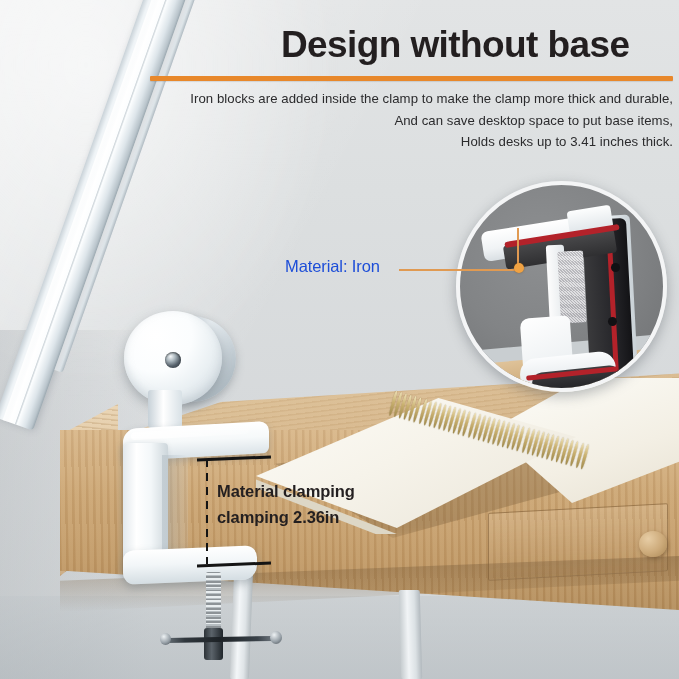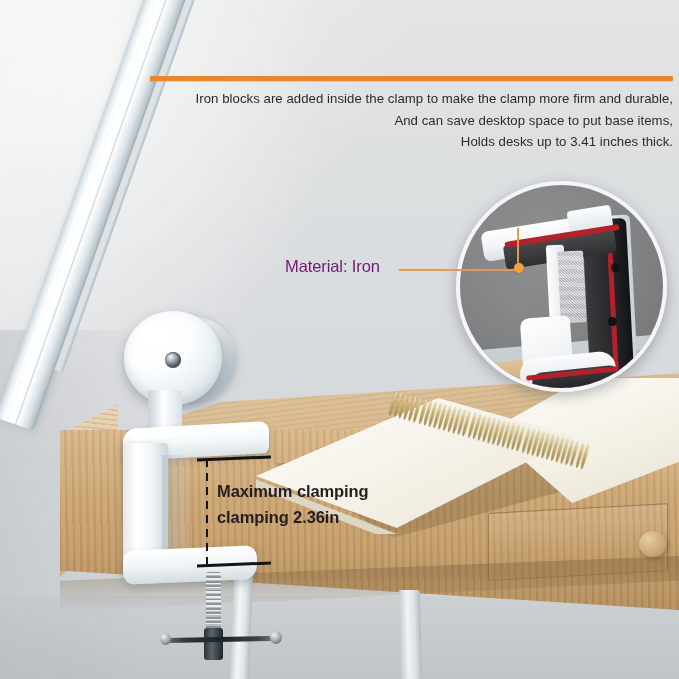--- a/index.html
+++ b/index.html
@@ -307,21 +307,21 @@
   }
   .leader-dot{
     position:absolute;left:514px;top:263px;width:10px;height:10px;border-radius:50%;
     background:#f0a243;box-shadow:0 0 2px rgba(120,70,10,.6);
   }
   .leader-riser{
     position:absolute;left:517px;top:228px;width:2.4px;height:40px;background:#e09a52;
   }
   .material-label{
     position:absolute;left:285px;top:257px;
-    font-size:16.5px;color:#701a75;letter-spacing:-.1px;white-space:nowrap;
+    font-size:16.5px;color:#1d4ed8;letter-spacing:-.1px;white-space:nowrap;
   }
   .inset-deskstrip{
     position:absolute;left:-10px;bottom:-2px;width:240px;height:34px;
     background:linear-gradient(175deg,#e2c79f,#cdaa79 60%,#bb9566);
     transform:rotate(-5deg);
   }
   .inset-wallstrip{
     position:absolute;left:-14px;bottom:20px;width:250px;height:26px;
     background:#c9ced1;transform:rotate(-5deg);
   }
@@ -491,21 +491,21 @@
   <div class="screw"></div>
   <div class="screw-collar"></div>
   <div class="handle-bar"></div>
   <div class="handle-capL"></div>
   <div class="handle-capR"></div>
 
   <div class="cap-top"></div>
   <div class="dash"></div>
   <div class="cap-bot"></div>
   <div class="measure-label">
-    <div>Maximum clamping</div>
+    <div>Material clamping</div>
     <div>clamping 2.36in</div>
   </div>
 
   <div class="inset">
     <div class="inset-wallstrip"></div>
     <div class="inset-deskstrip"></div>
 
     <div class="cut-vert-w"></div>
     <div class="cut-vert"></div>
     <div class="cut-red2"></div>
@@ -525,20 +525,21 @@
 
     <div class="cut-hole1"></div>
     <div class="cut-hole2"></div>
   </div>
 
   <div class="leader"></div>
   <div class="leader-riser"></div>
   <div class="leader-dot"></div>
   <div class="material-label">Material: Iron</div>
 
+  <div class="headline">Design without base</div>
   <div class="rule"></div>
   <div class="bodytext">
-    <div>Iron blocks are added inside the clamp to make the clamp more firm and durable,</div>
+    <div>Iron blocks are added inside the clamp to make the clamp more thick and durable,</div>
     <div>And can save desktop space to put base items,</div>
     <div>Holds desks up to 3.41 inches thick.</div>
   </div>
 
 </div>
 
 </body></html>

